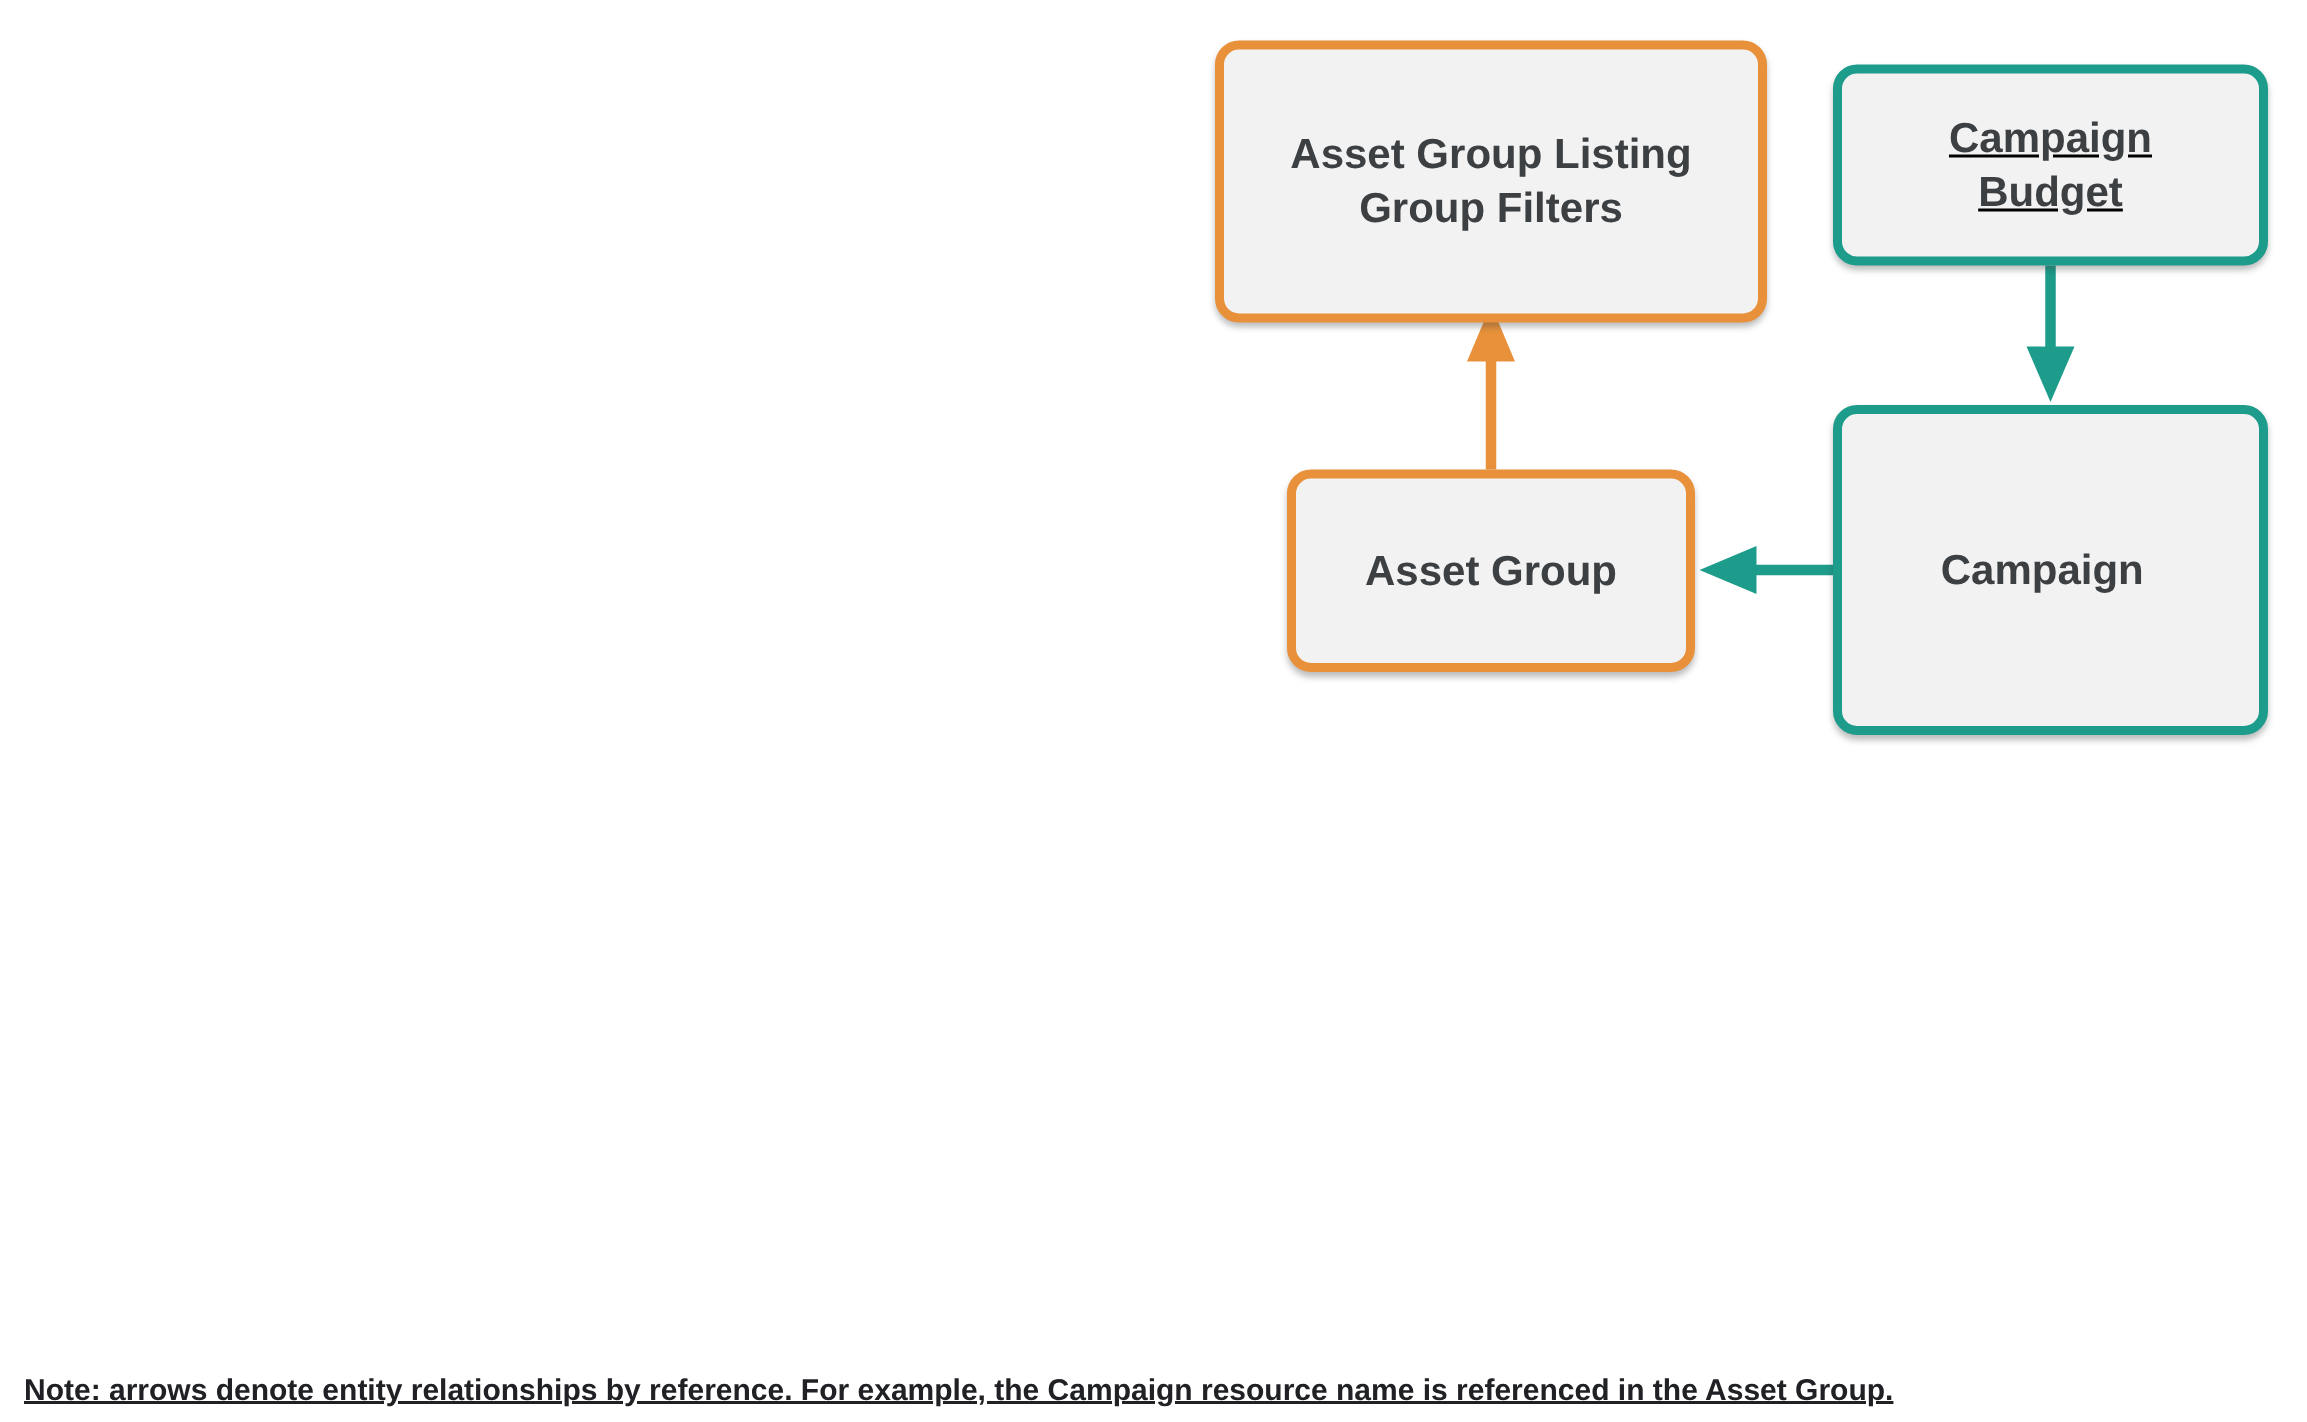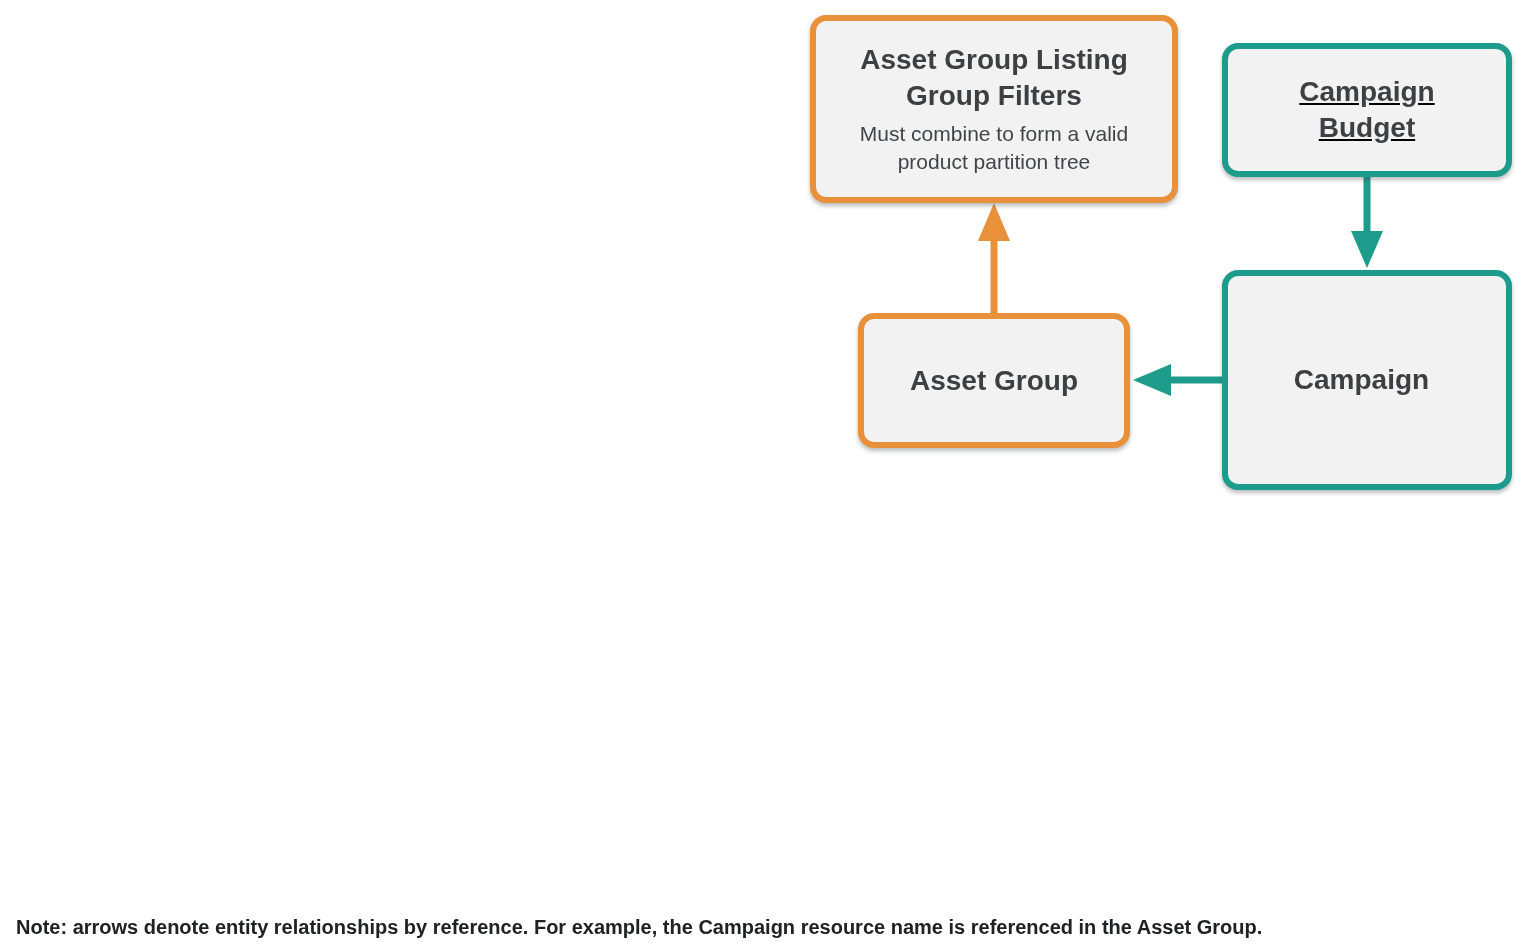--- a/index.html
+++ b/index.html
@@ -52,20 +52,21 @@
   .node-campaign { left: 1222px; top: 270px; width: 290px; height: 220px; padding: 0 34px; }
   .node-assetgroup { left: 858px; top: 313px; width: 272px; height: 135px; padding: 0 18px; }
   .note {
     position: absolute;
     left: 16px;
     top: 916px;
     font-size: 20px;
     font-weight: bold;
     color: #202124;
     white-space: nowrap;
+    text-decoration: underline;
   }
 </style>
 </head>
 <body>
 
 <div class="canvas">
 
   <svg class="edges" width="1538" height="948" viewBox="0 0 1538 948">
 
     <g>
@@ -77,23 +78,22 @@
       <line x1="1367" y1="177" x2="1367" y2="234" stroke-width="7" stroke="#1D9C8B"></line>
       <polygon points="1367,268 1351,231 1383,231" fill="#1D9C8B"></polygon>
     </g>
 
     <g>
       <line x1="1222" y1="380" x2="1168" y2="380" stroke-width="7" stroke="#1D9C8B"></line>
       <polygon points="1133,380 1171,364 1171,396" fill="#1D9C8B"></polygon>
     </g>
   </svg>
 
-  <div class="node node-aglgf" style="border-color: rgb(232, 145, 58);">
+  <div class="node node-aglgf" style="border-color: rgb(232, 145, 58); margin-top: 12px;">
     <div class="title">Asset Group Listing Group Filters</div>
-    <div class="subtitle">Must combine to form a valid product partition tree</div>
   </div>
 
   <div class="node node-budget" style="border-color: rgb(29, 156, 139);">
     <div class="title">Campaign Budget</div>
   </div>
 
   <div class="node node-campaign" style="border-color: rgb(29, 156, 139); padding-left: 23px;">
     <div class="title">Campaign</div>
   </div>
 

